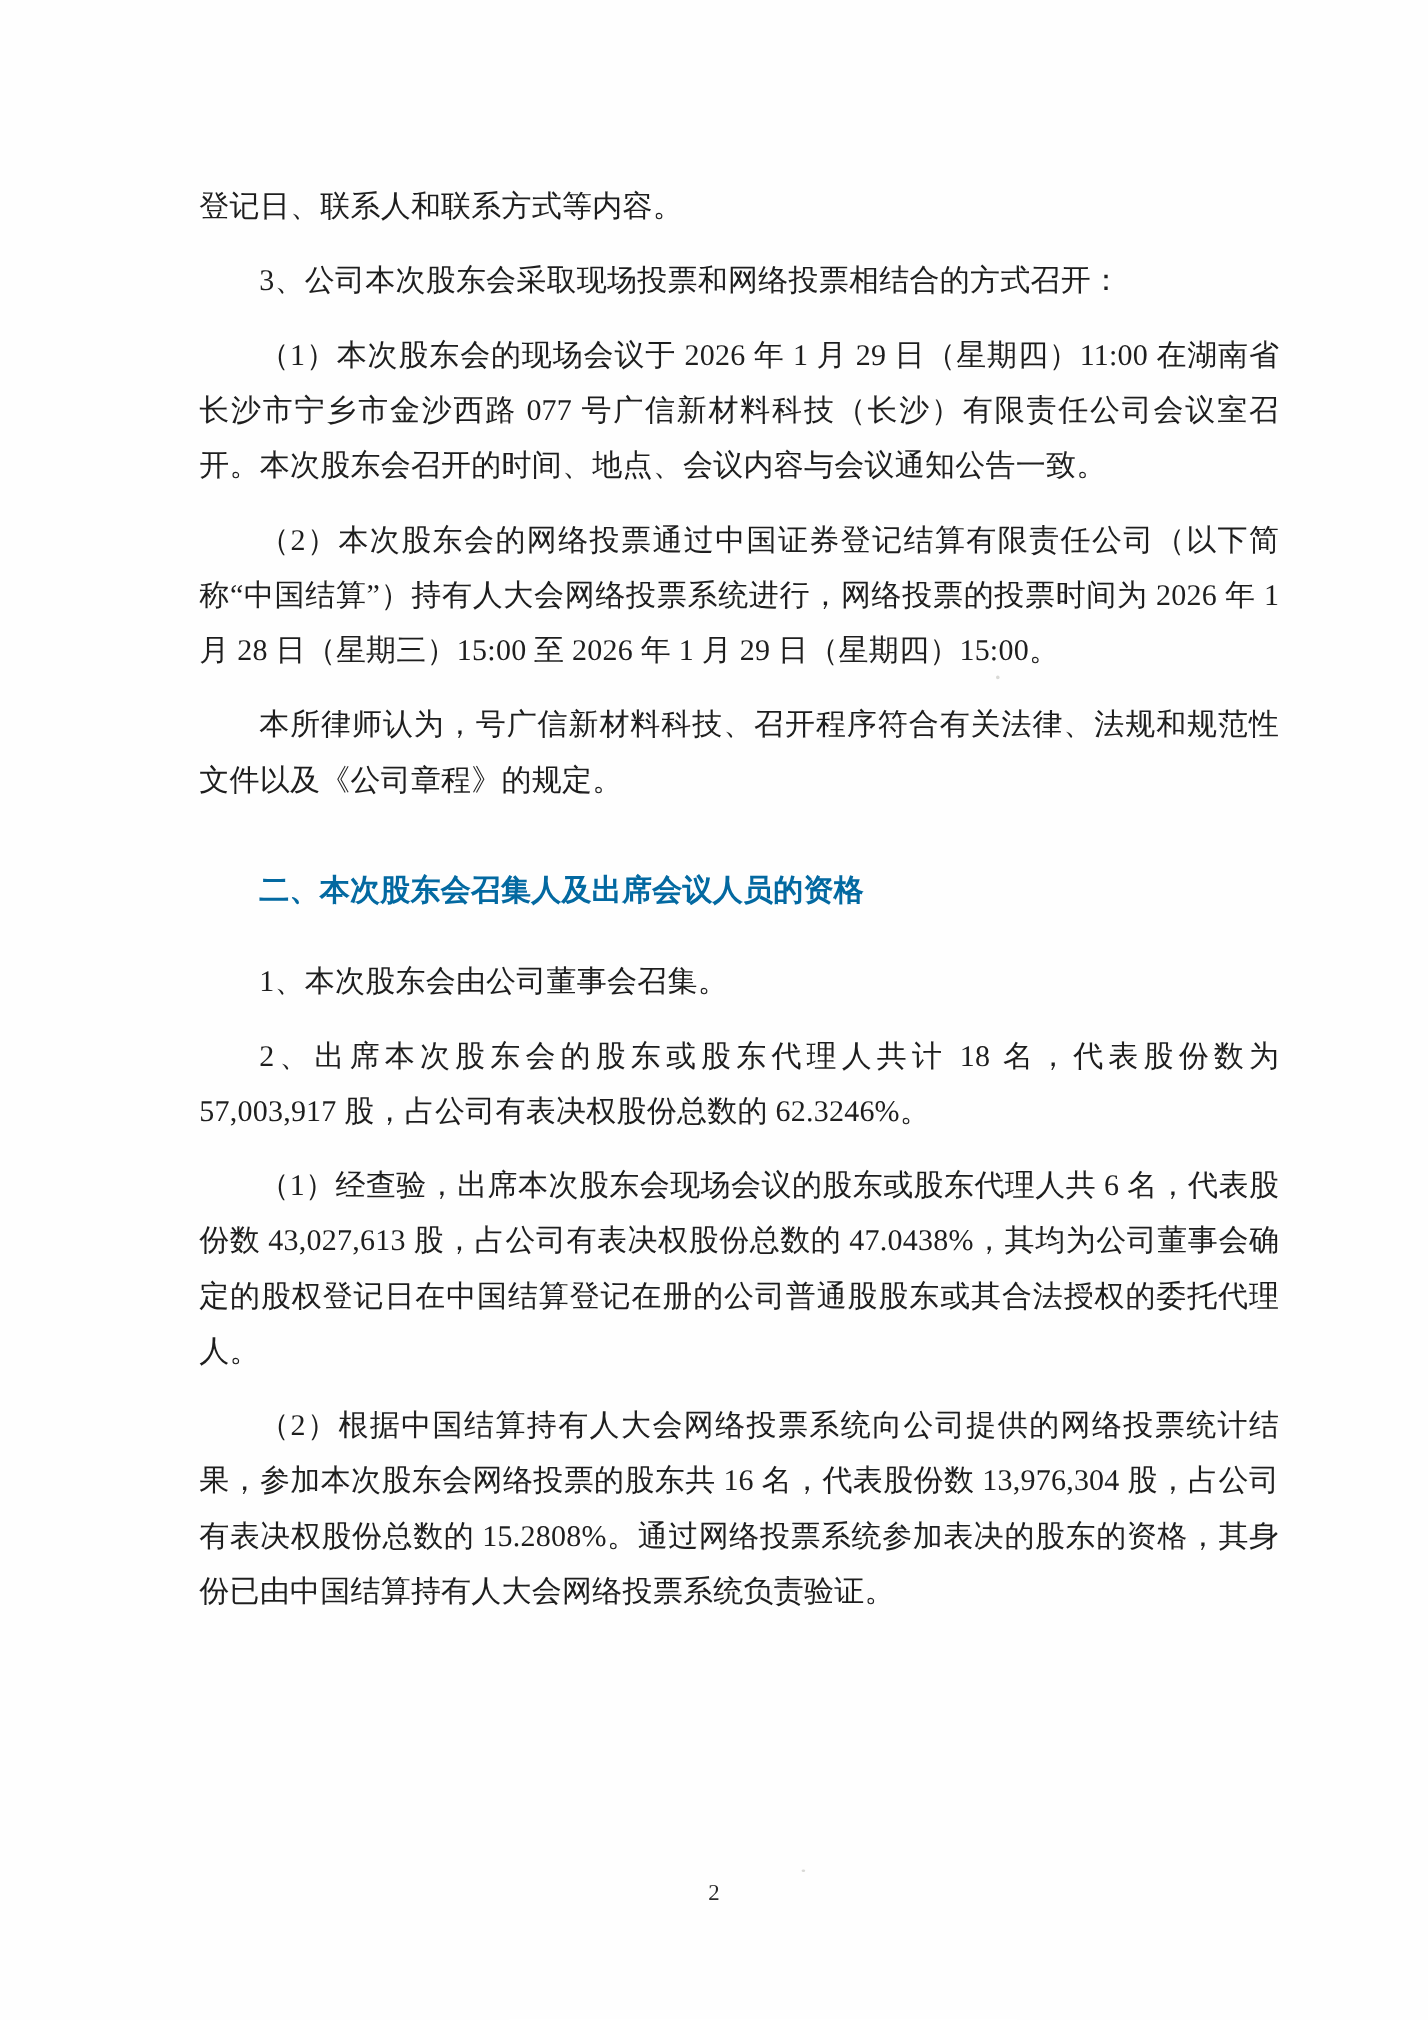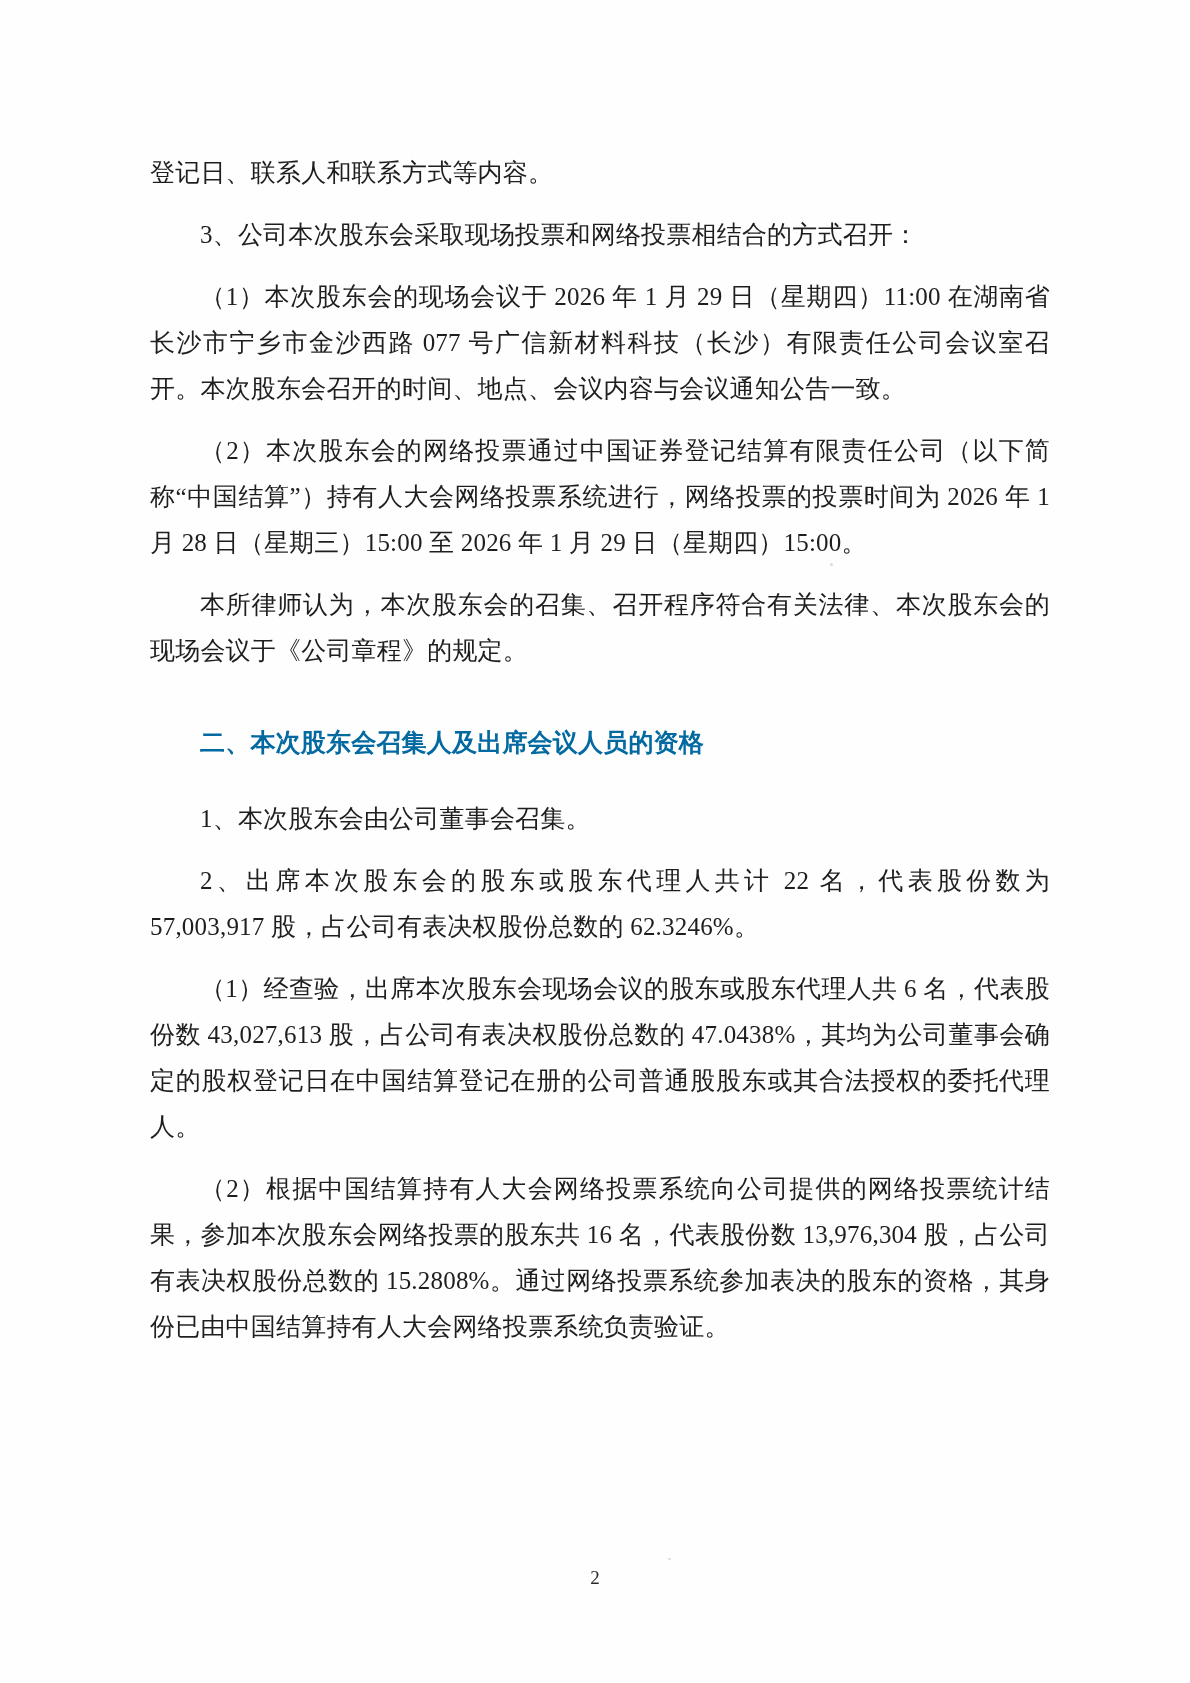--- a/index.html
+++ b/index.html
@@ -12,21 +12,21 @@
     width: 1190px;
     height: 1683px;
     background: #fefefe;
     overflow: hidden;
     font-family: "Liberation Serif", "DejaVu Serif", serif;
     color: #1e1e1e;
   }
   .content {
     position: absolute;
     top: 150px;
-    left: 150px;
+    left: 166px;
     width: 900px;
   }
   .content p {
     margin: 16px 0;
     font-size: 25px;
     line-height: 46px;
     text-align: justify;
     text-justify: inter-ideograph;
     letter-spacing: 0.2px;
   }
@@ -62,24 +62,24 @@
 </style>
 </head>
 <body>
 
 <div class="page">
   <div class="content">
     <p class="continuation">登记日、联系人和联系方式等内容。</p>
     <p class="body">3、公司本次股东会采取现场投票和网络投票相结合的方式召开：</p>
     <p class="body">（1）本次股东会的现场会议于 2026 年 1 月 29 日（星期四）11:00 在湖南省长沙市宁乡市金沙西路 077 号广信新材料科技（长沙）有限责任公司会议室召开。本次股东会召开的时间、地点、会议内容与会议通知公告一致。</p>
     <p class="body">（2）本次股东会的网络投票通过中国证券登记结算有限责任公司（以下简称“中国结算”）持有人大会网络投票系统进行，网络投票的投票时间为 2026 年 1 月 28 日（星期三）15:00 至 2026 年 1 月 29 日（星期四）15:00。</p>
-    <p class="body">本所律师认为，本次股东会的召集、召开程序符合有关法律、本次股东会的现场会议于《公司章程》的规定。</p>
+    <p class="body">本所律师认为，号广信新材料科技、召开程序符合有关法律、法规和规范性文件以及《公司章程》的规定。</p>
     <p class="heading">二、本次股东会召集人及出席会议人员的资格</p>
     <p class="body">1、本次股东会由公司董事会召集。</p>
-    <p class="body">2、出席本次股东会的股东或股东代理人共计 22 名，代表股份数为 57,003,917 股，占公司有表决权股份总数的 62.3246%。</p>
+    <p class="body">2、出席本次股东会的股东或股东代理人共计 18 名，代表股份数为 57,003,917 股，占公司有表决权股份总数的 62.3246%。</p>
     <p class="body">（1）经查验，出席本次股东会现场会议的股东或股东代理人共 6 名，代表股份数 43,027,613 股，占公司有表决权股份总数的 47.0438%，其均为公司董事会确定的股权登记日在中国结算登记在册的公司普通股股东或其合法授权的委托代理人。</p>
     <p class="body">（2）根据中国结算持有人大会网络投票系统向公司提供的网络投票统计结果，参加本次股东会网络投票的股东共 16 名，代表股份数 13,976,304 股，占公司有表决权股份总数的 15.2808%。通过网络投票系统参加表决的股东的资格，其身份已由中国结算持有人大会网络投票系统负责验证。</p>
   </div>
 
   <div class="speck" style="left:830px; top:563px; width:3px; height:3px;"></div>
   <div class="speck" style="left:668px; top:1558px; width:3px; height:2px;"></div>
 
   <div class="page-footer">2</div>
 </div>
 

